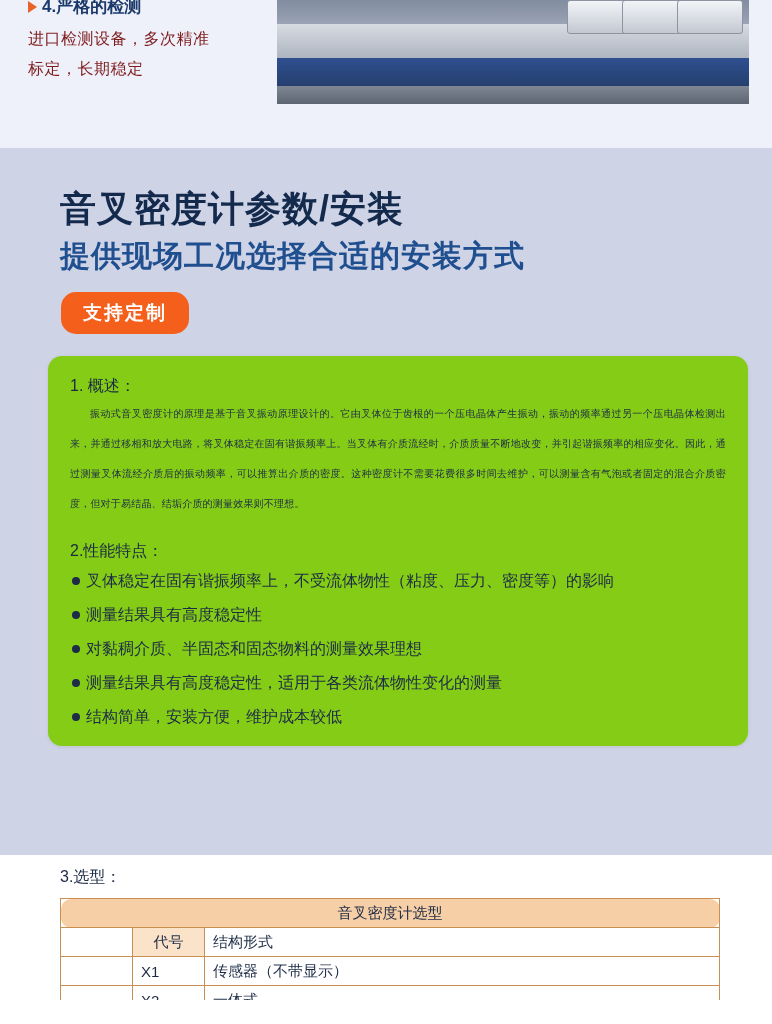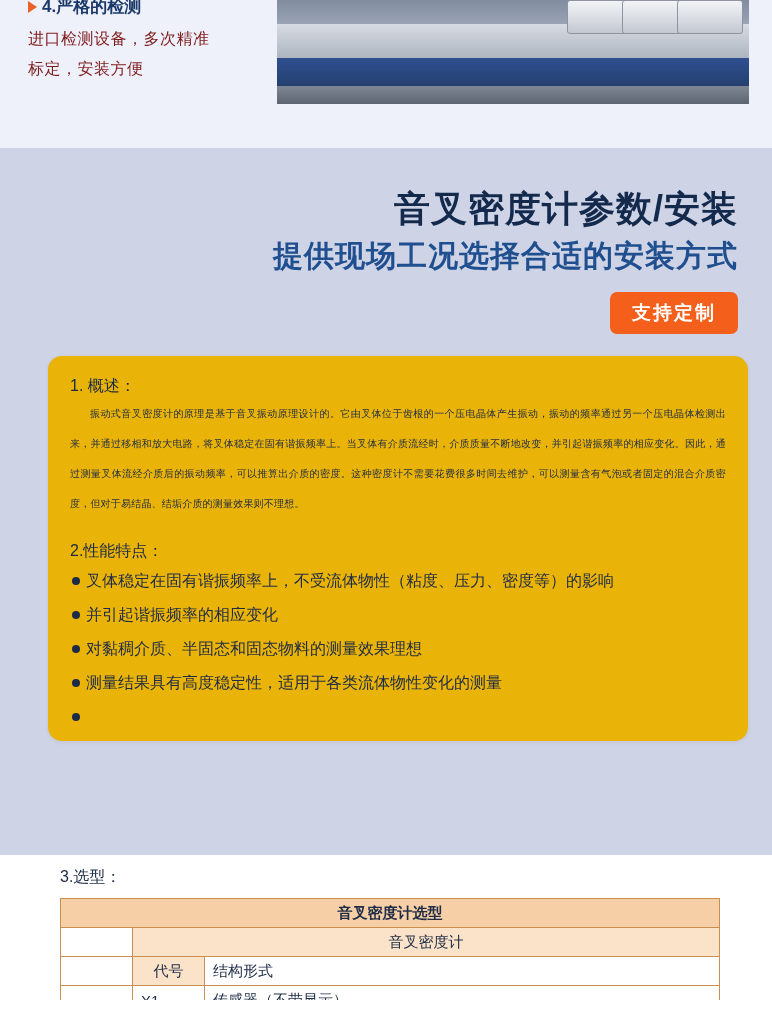--- a/index.html
+++ b/index.html
@@ -92,21 +92,21 @@
     border-radius: 3px;
   }
 
   
   .mid {
     position: relative;
     width: 772px;
     height: 707px;
     background: #cfd3e6;
   }
-  .mid-inner { padding: 38px 34px 0 60px; text-align: right; }
+  .mid-inner { padding: 38px 34px 0 60px; }
   .h-main {
     font-size: 36px;
     font-weight: bold;
     color: #132a4d;
     letter-spacing: 1px;
     line-height: 46px;
   }
   .h-sub {
     font-size: 30px;
     font-weight: bold;
@@ -118,28 +118,28 @@
   .badge {
     display: inline-block;
     margin-top: 14px;
     margin-left: 1px;
     background: #f4601c;
     color: #ffffff;
     font-size: 19px;
     font-weight: bold;
     letter-spacing: 2px;
     padding: 8px 22px;
-    border-radius: 7px;
+    border-radius: 15px;
   }
 
   .card {
     margin: 22px 24px 0 48px;
-    background: #eab308;
+    background: #84cc16;
     border-radius: 14px;
-    padding: 20px 22px 20px 22px;
+    padding: 20px 22px 12px 22px;
     box-shadow: 0 1px 4px rgba(0,0,0,0.08);
     width: 700px;
   }
   .card h4 {
     margin: 0 0 2px 0;
     font-size: 16px;
     color: #1a2a44;
     font-weight: normal;
   }
   .card p.para {
@@ -187,21 +187,22 @@
     color: #1d2b46;
   }
   table.sel td {
     border: 1px solid #c98f52;
     height: 29px;
     padding: 2px 8px;
   }
   .hdr {
     background: #f6cfa6;
     text-align: center;
-    font-weight: bold;
+    font-weight: normal;
+    border-radius: 10px;
   }
   .sub {
     background: #fae3c8;
     text-align: center;
   }
   .cell-c { }
   .w-a { width: 72px; }
   .w-b { width: 72px; }
 </style>
 </head>
@@ -211,21 +212,21 @@
 
   <div class="top-section">
 
     <div class="bullet-block">
       <div class="bullet-title">
         <span class="tri"></span>
         <span>4.严格的检测</span>
       </div>
       <div class="bullet-body">
         <div>进口检测设备，多次精准</div>
-        <div>标定，安装方便</div>
+        <div>标定，长期稳定</div>
       </div>
     </div>
 
     <div class="photo">
       <div class="bench"></div>
       <div class="bench2"></div>
       <div class="bench3"></div>
 
       <div class="stem" style="left:313px;"></div>
       <div class="stem" style="left:363px;"></div>
@@ -249,47 +250,44 @@
       <p class="para">振动式音叉密度计的原理是基于音叉振动原理设计的。它由叉体位于齿根的一个压电晶体产生振动，振动的频率通过另一个压电晶体检测出来，并通过移相和放大电路，将叉体稳定在固有谐振频率上。当叉体有介质流经时，介质质量不断地改变，并引起谐振频率的相应变化。因此，通过测量叉体流经介质后的振动频率，可以推算出介质的密度。这种密度计不需要花费很多时间去维护，可以测量含有气泡或者固定的混合介质密度，但对于易结晶、结垢介质的测量效果则不理想。</p>
 
       <h4 class="sec2">2.性能特点：</h4>
 
       <div class="feat">
         <span class="dot"></span>
         <span>叉体稳定在固有谐振频率上，不受流体物性（粘度、压力、密度等）的影响</span>
       </div>
       <div class="feat">
         <span class="dot"></span>
-        <span>并引起谐振频率的相应变化</span>
+        <span>测量结果具有高度稳定性</span>
       </div>
       <div class="feat">
         <span class="dot"></span>
         <span>对黏稠介质、半固态和固态物料的测量效果理想</span>
       </div>
       <div class="feat">
         <span class="dot"></span>
         <span>测量结果具有高度稳定性，适用于各类流体物性变化的测量</span>
       </div>
       <div class="feat">
         <span class="dot"></span>
+        <span>结构简单，安装方便，维护成本较低</span>
       </div>
     </div>
   </div>
 
   <div class="bottom">
     <div class="sec3-title">3.选型：</div>
 
     <table class="sel">
       <tbody>
           <tr>
         <td class="hdr" colspan="3">音叉密度计选型</td>
-      </tr>
-      <tr>
-        <td class="w-a"></td>
-        <td class="sub" colspan="2">音叉密度计</td>
       </tr>
       <tr>
         <td class="w-a"></td>
         <td class="sub w-b">代号</td>
         <td>结构形式</td>
       </tr>
       <tr>
         <td class="w-a"></td>
         <td class="cell-c w-b">X1</td>
         <td>传感器（不带显示）</td>

